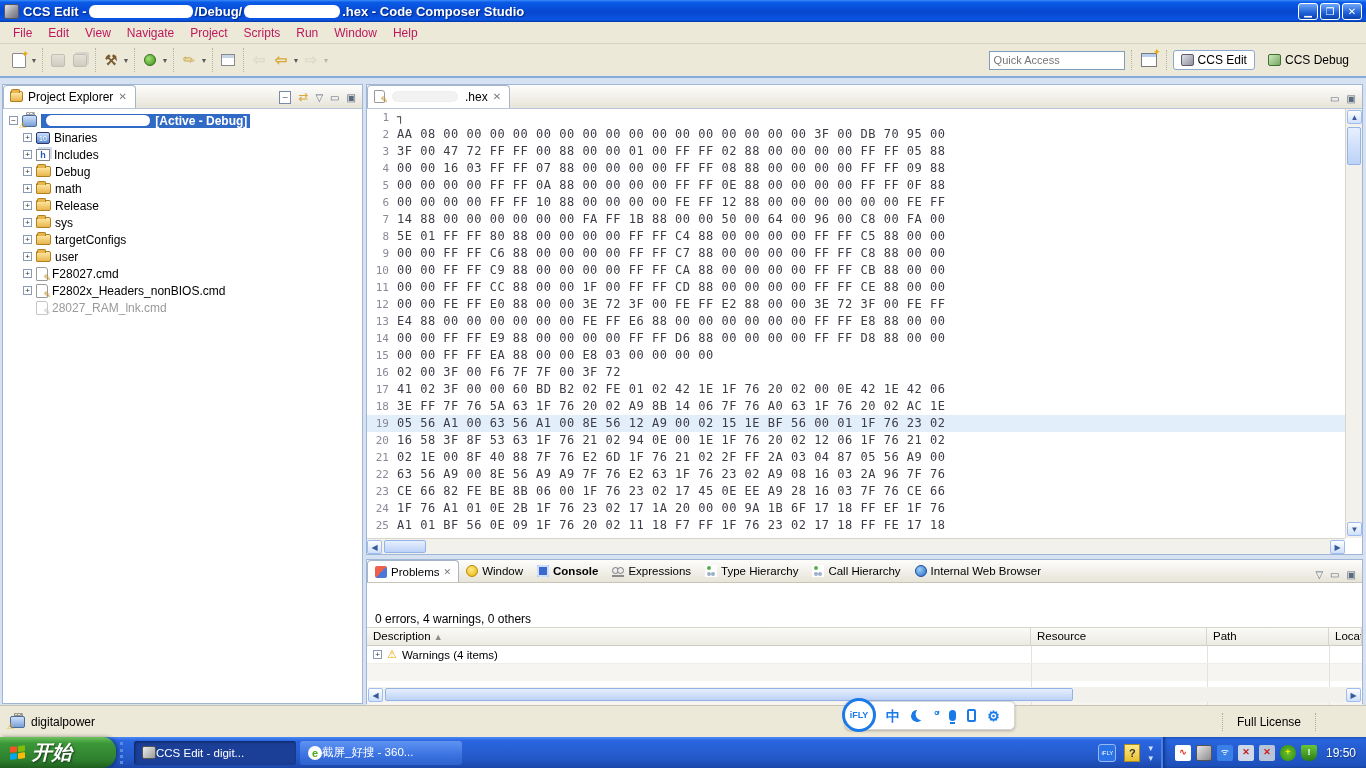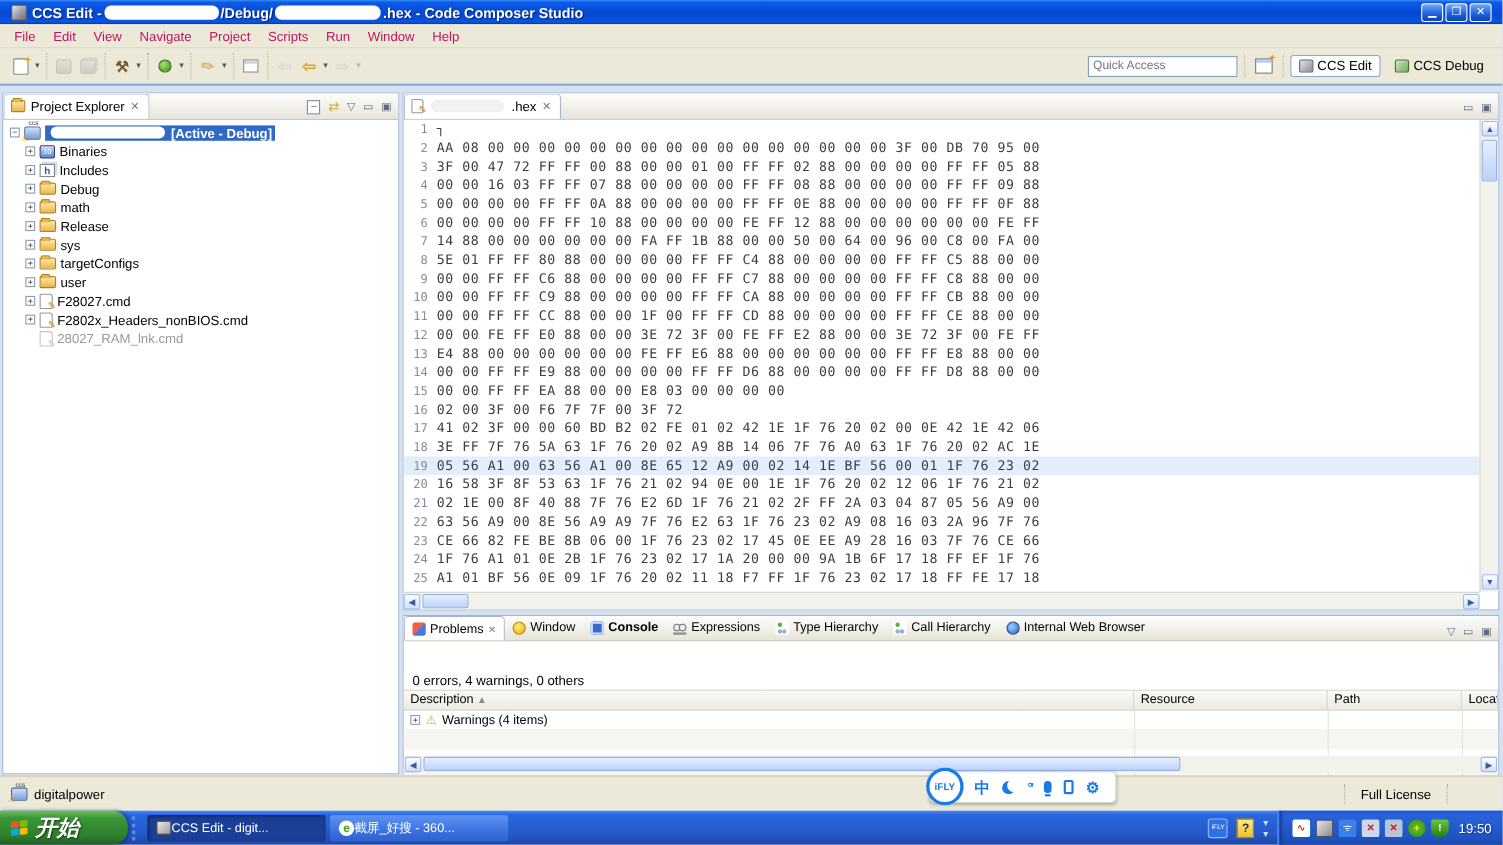--- a/index.html
+++ b/index.html
@@ -2,21 +2,21 @@
 <html><head>
 <meta charset="utf-8">
 <style>
   * { margin:0; padding:0; box-sizing:border-box; }
   html,body { width:1366px; height:768px; overflow:hidden; }
   body { font-family:"Liberation Sans", sans-serif; font-size:12px; background:#d6e2f2; position:relative; }
 
   
   .titlebar { position:absolute; left:0; top:0; width:1366px; height:22px;
     background:linear-gradient(180deg,#3a8bf6 0%,#0a5be8 10%,#0747cf 55%,#0a55e4 90%,#04389f 100%);
-    display:flex; align-items:center; padding:0 10px; color:#fff; }
+    display:flex; align-items:center; padding:0 4px; color:#fff; }
   .titlebar .app-ico { width:15px; height:15px; margin-right:4px;
     background:linear-gradient(135deg,#e8e8ec 0%,#9a9aa6 55%,#6c6c78 100%); border:1px solid #55555f; border-radius:2px; }
   .titlebar .ttext { font-weight:bold; font-size:13px; text-shadow:1px 1px 1px #00257a; white-space:nowrap; display:flex; align-items:center; }
   .redacted { display:inline-block; height:13px; background:#fff; border-radius:6px; margin:0 2px; vertical-align:middle; }
   .win-btns { margin-left:auto; display:flex; gap:2px; }
   .win-btn { width:20px; height:17px; border:1px solid #fff; border-radius:3px; color:#fff; font-size:10px; line-height:15px;
     text-align:center; background:linear-gradient(180deg,#6ea6f8,#1e5fd8 60%,#0c42ad); }
 
   
   .menubar { position:absolute; left:0; top:22px; width:1366px; height:22px; background:#ece9d8;
@@ -446,21 +446,21 @@
         <div class="hexrow">
           <span class="ln">17</span>
           <span class="tx">41 02 3F 00 00 60 BD B2 02 FE 01 02 42 1E 1F 76 20 02 00 0E 42 1E 42 06</span>
         </div>
         <div class="hexrow">
           <span class="ln">18</span>
           <span class="tx">3E FF 7F 76 5A 63 1F 76 20 02 A9 8B 14 06 7F 76 A0 63 1F 76 20 02 AC 1E</span>
         </div>
         <div class="hexrow hl">
           <span class="ln">19</span>
-          <span class="tx">05 56 A1 00 63 56 A1 00 8E 65 12 A9 00 02 14 1E BF 56 00 01 1F 76 23 02</span>
+          <span class="tx">05 56 A1 00 63 56 A1 00 8E 56 12 A9 00 02 15 1E BF 56 00 01 1F 76 23 02</span>
         </div>
         <div class="hexrow">
           <span class="ln">20</span>
           <span class="tx">16 58 3F 8F 53 63 1F 76 21 02 94 0E 00 1E 1F 76 20 02 12 06 1F 76 21 02</span>
         </div>
         <div class="hexrow">
           <span class="ln">21</span>
           <span class="tx">02 1E 00 8F 40 88 7F 76 E2 6D 1F 76 21 02 2F FF 2A 03 04 87 05 56 A9 00</span>
         </div>
         <div class="hexrow">

